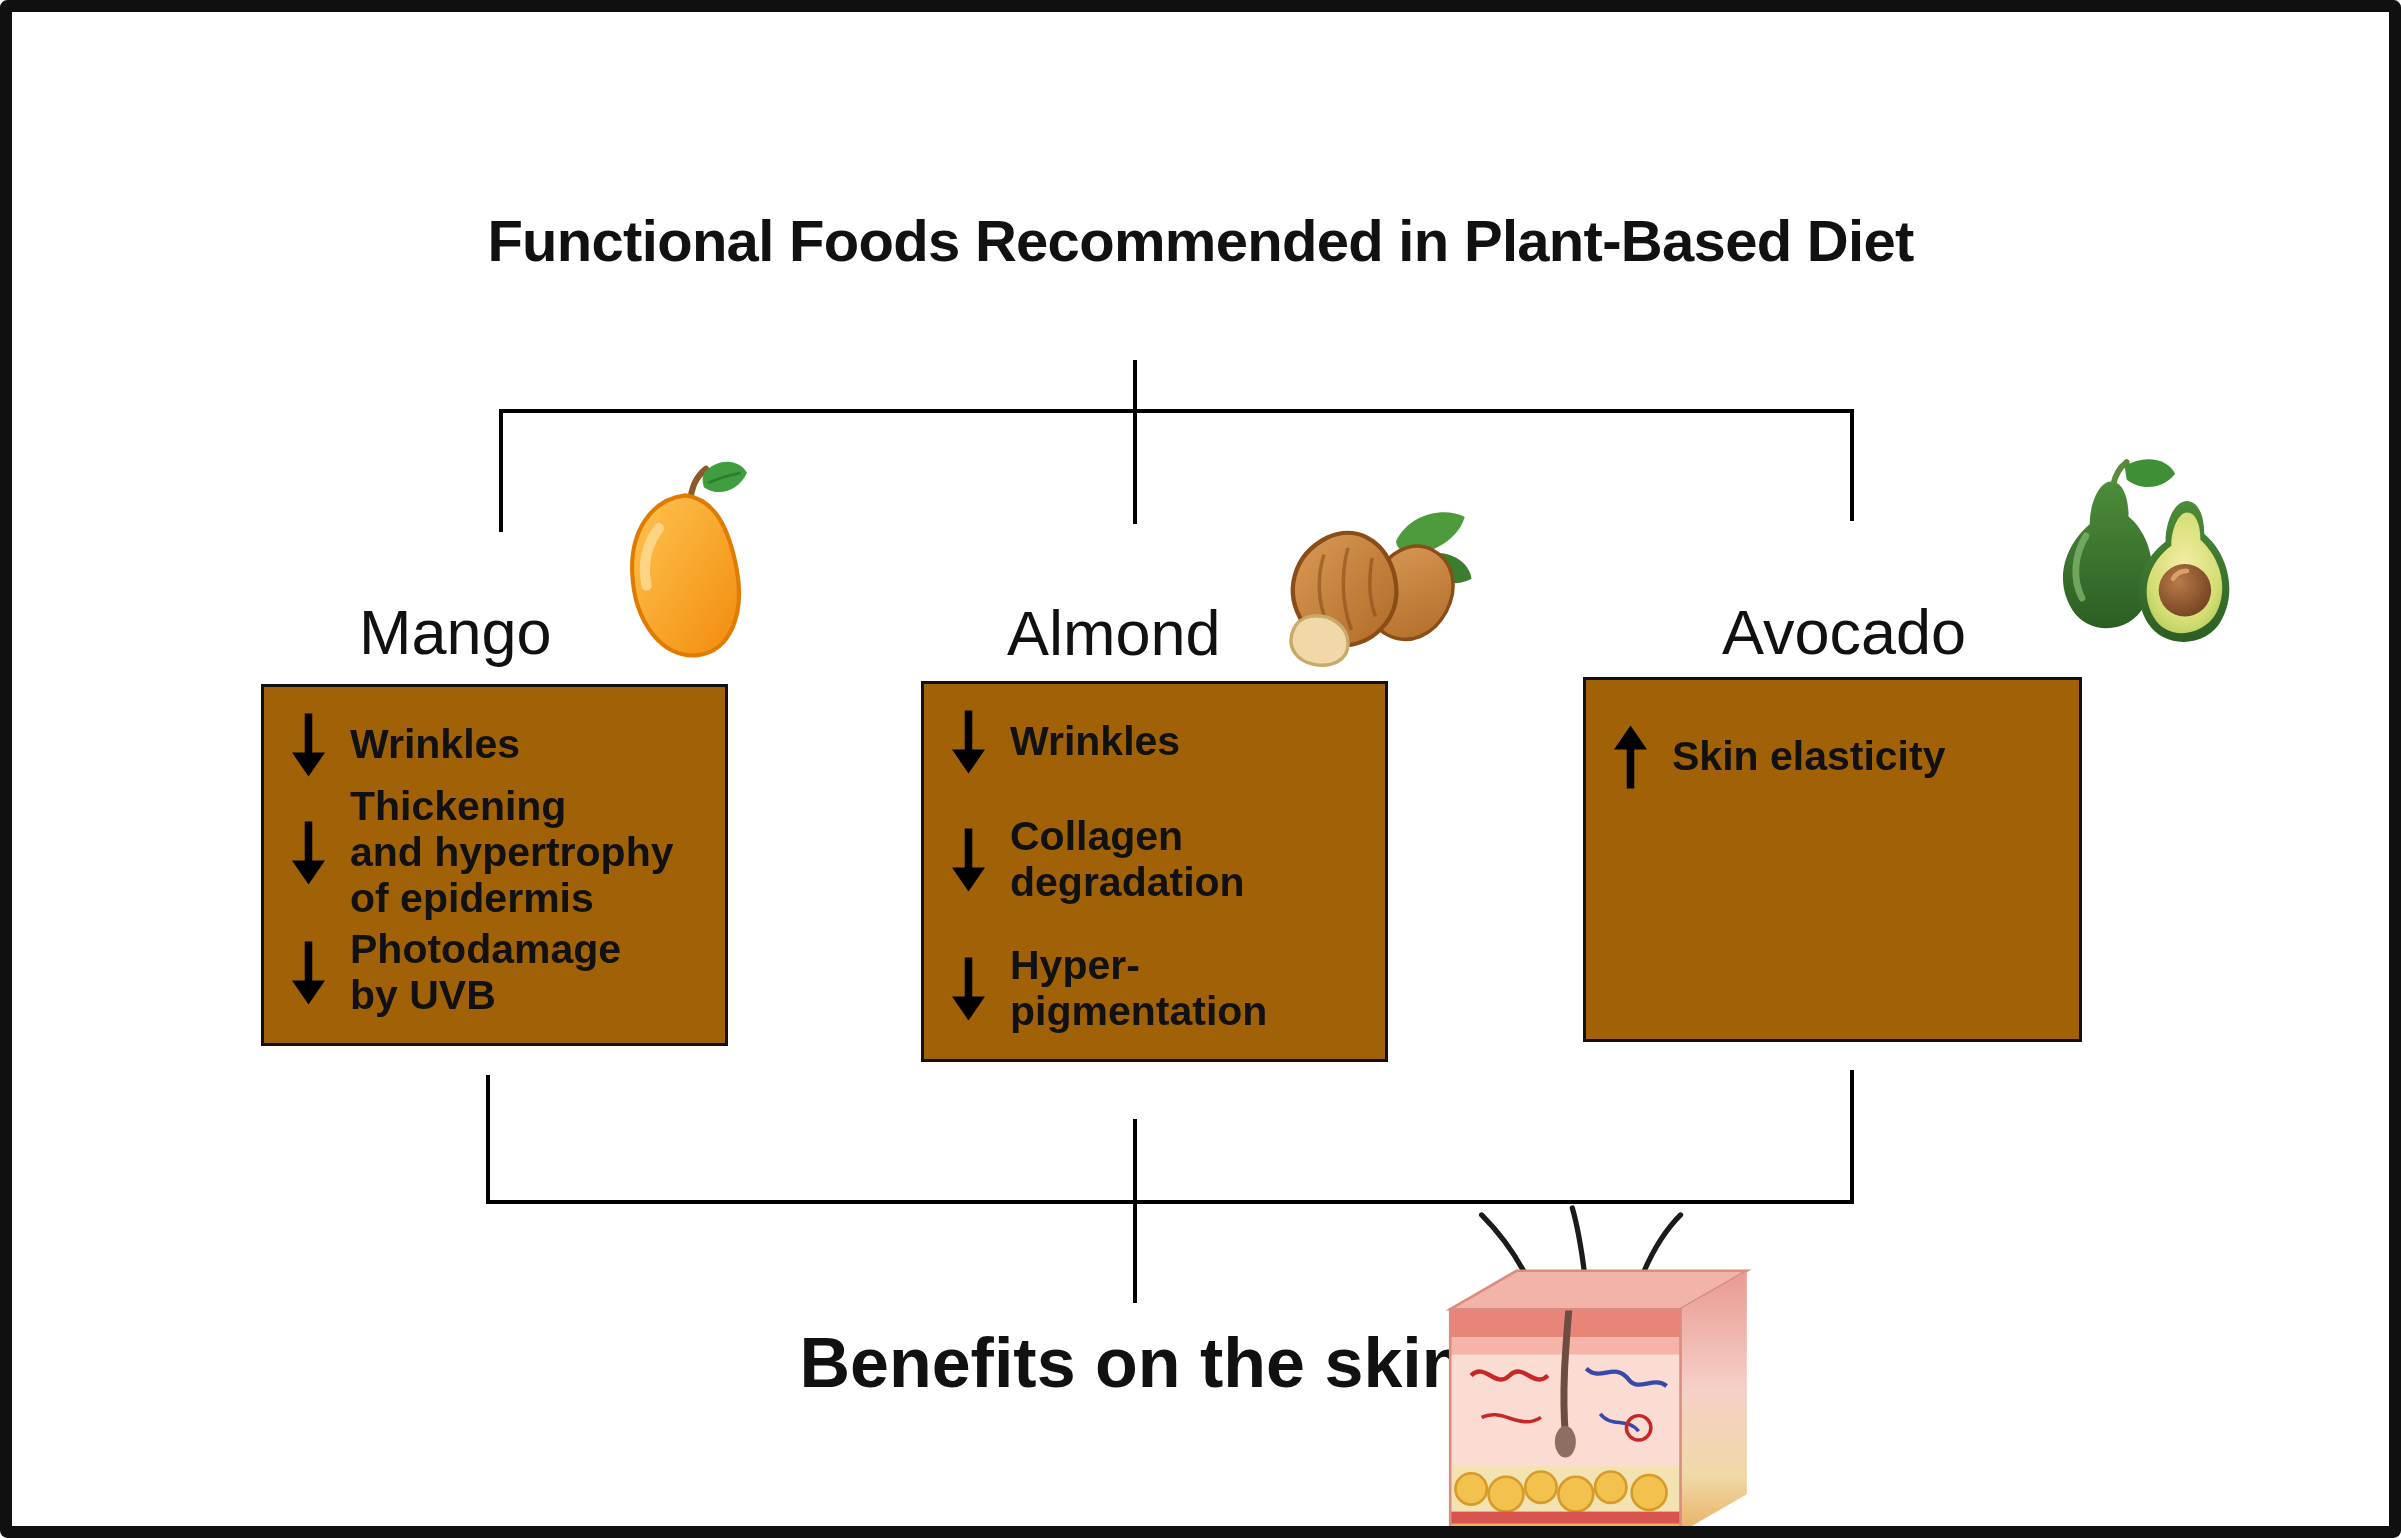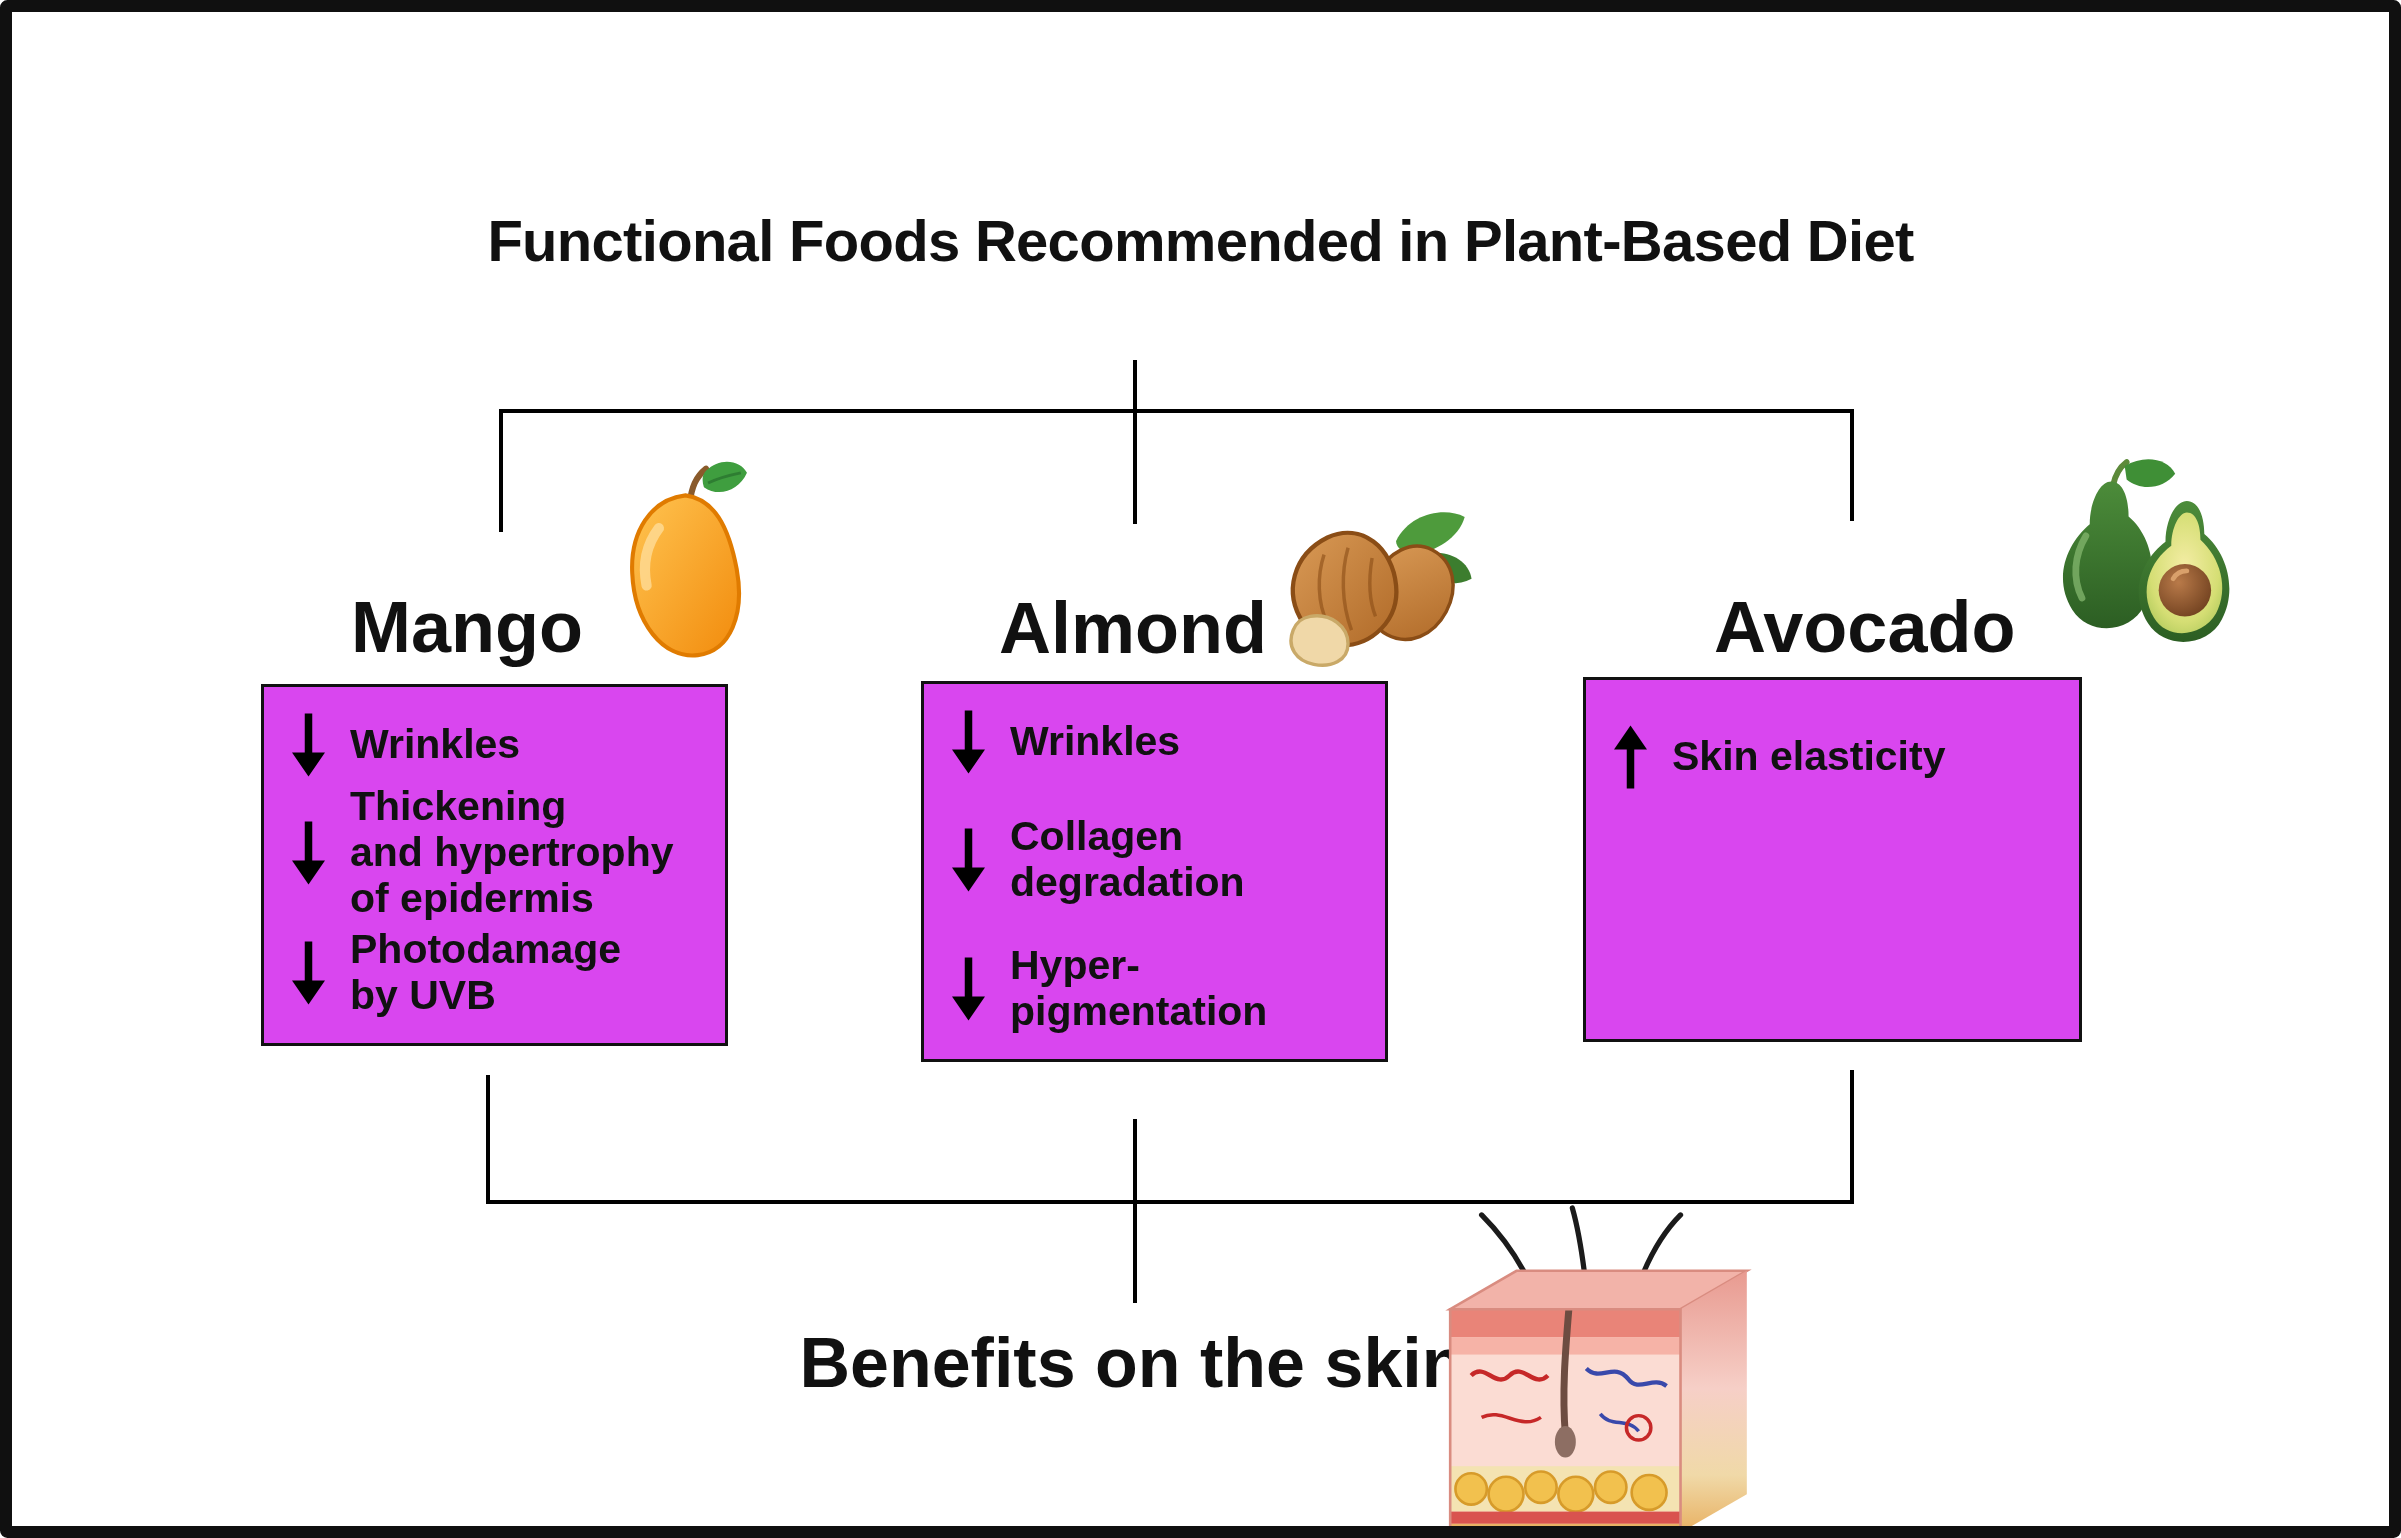--- a/index.html
+++ b/index.html
@@ -14,26 +14,26 @@
     color:#111;
     overflow:hidden;
   }
   .title{
     position:absolute;top:195px;left:0;width:100%;
     text-align:center;font-size:58px;font-weight:700;letter-spacing:-0.7px;
   }
   .line{position:absolute;background:#000;}
   .food{position:absolute;}
   .food-name{
-    position:absolute;left:8px;bottom:13.4px;
-    font-size:72px;font-weight:700;white-space:nowrap;
+    position:absolute;left:16px;bottom:13.4px;
+    font-size:63px;font-weight:400;white-space:nowrap;
   }
   .food-icon{position:absolute;top:0;right:0;}
   .ebox{
-    position:absolute;border:3px solid #111;background:#d946ef;
+    position:absolute;border:3px solid #111;background:#a16207;
     box-sizing:border-box;display:flex;flex-direction:column;
     padding:24px 25px;
   }
   .ebox.spread{justify-content:space-between;}
   .ebox.topped{justify-content:flex-start;gap:44px;padding-top:43px;}
   .erow{display:flex;align-items:center;gap:22px;}
   .arrow{width:39px;height:68px;flex:0 0 auto;}
   .arrow.up{transform:rotate(180deg);}
   .elabel{
     font-size:41px;font-weight:700;line-height:1.12;white-space:pre-line;

